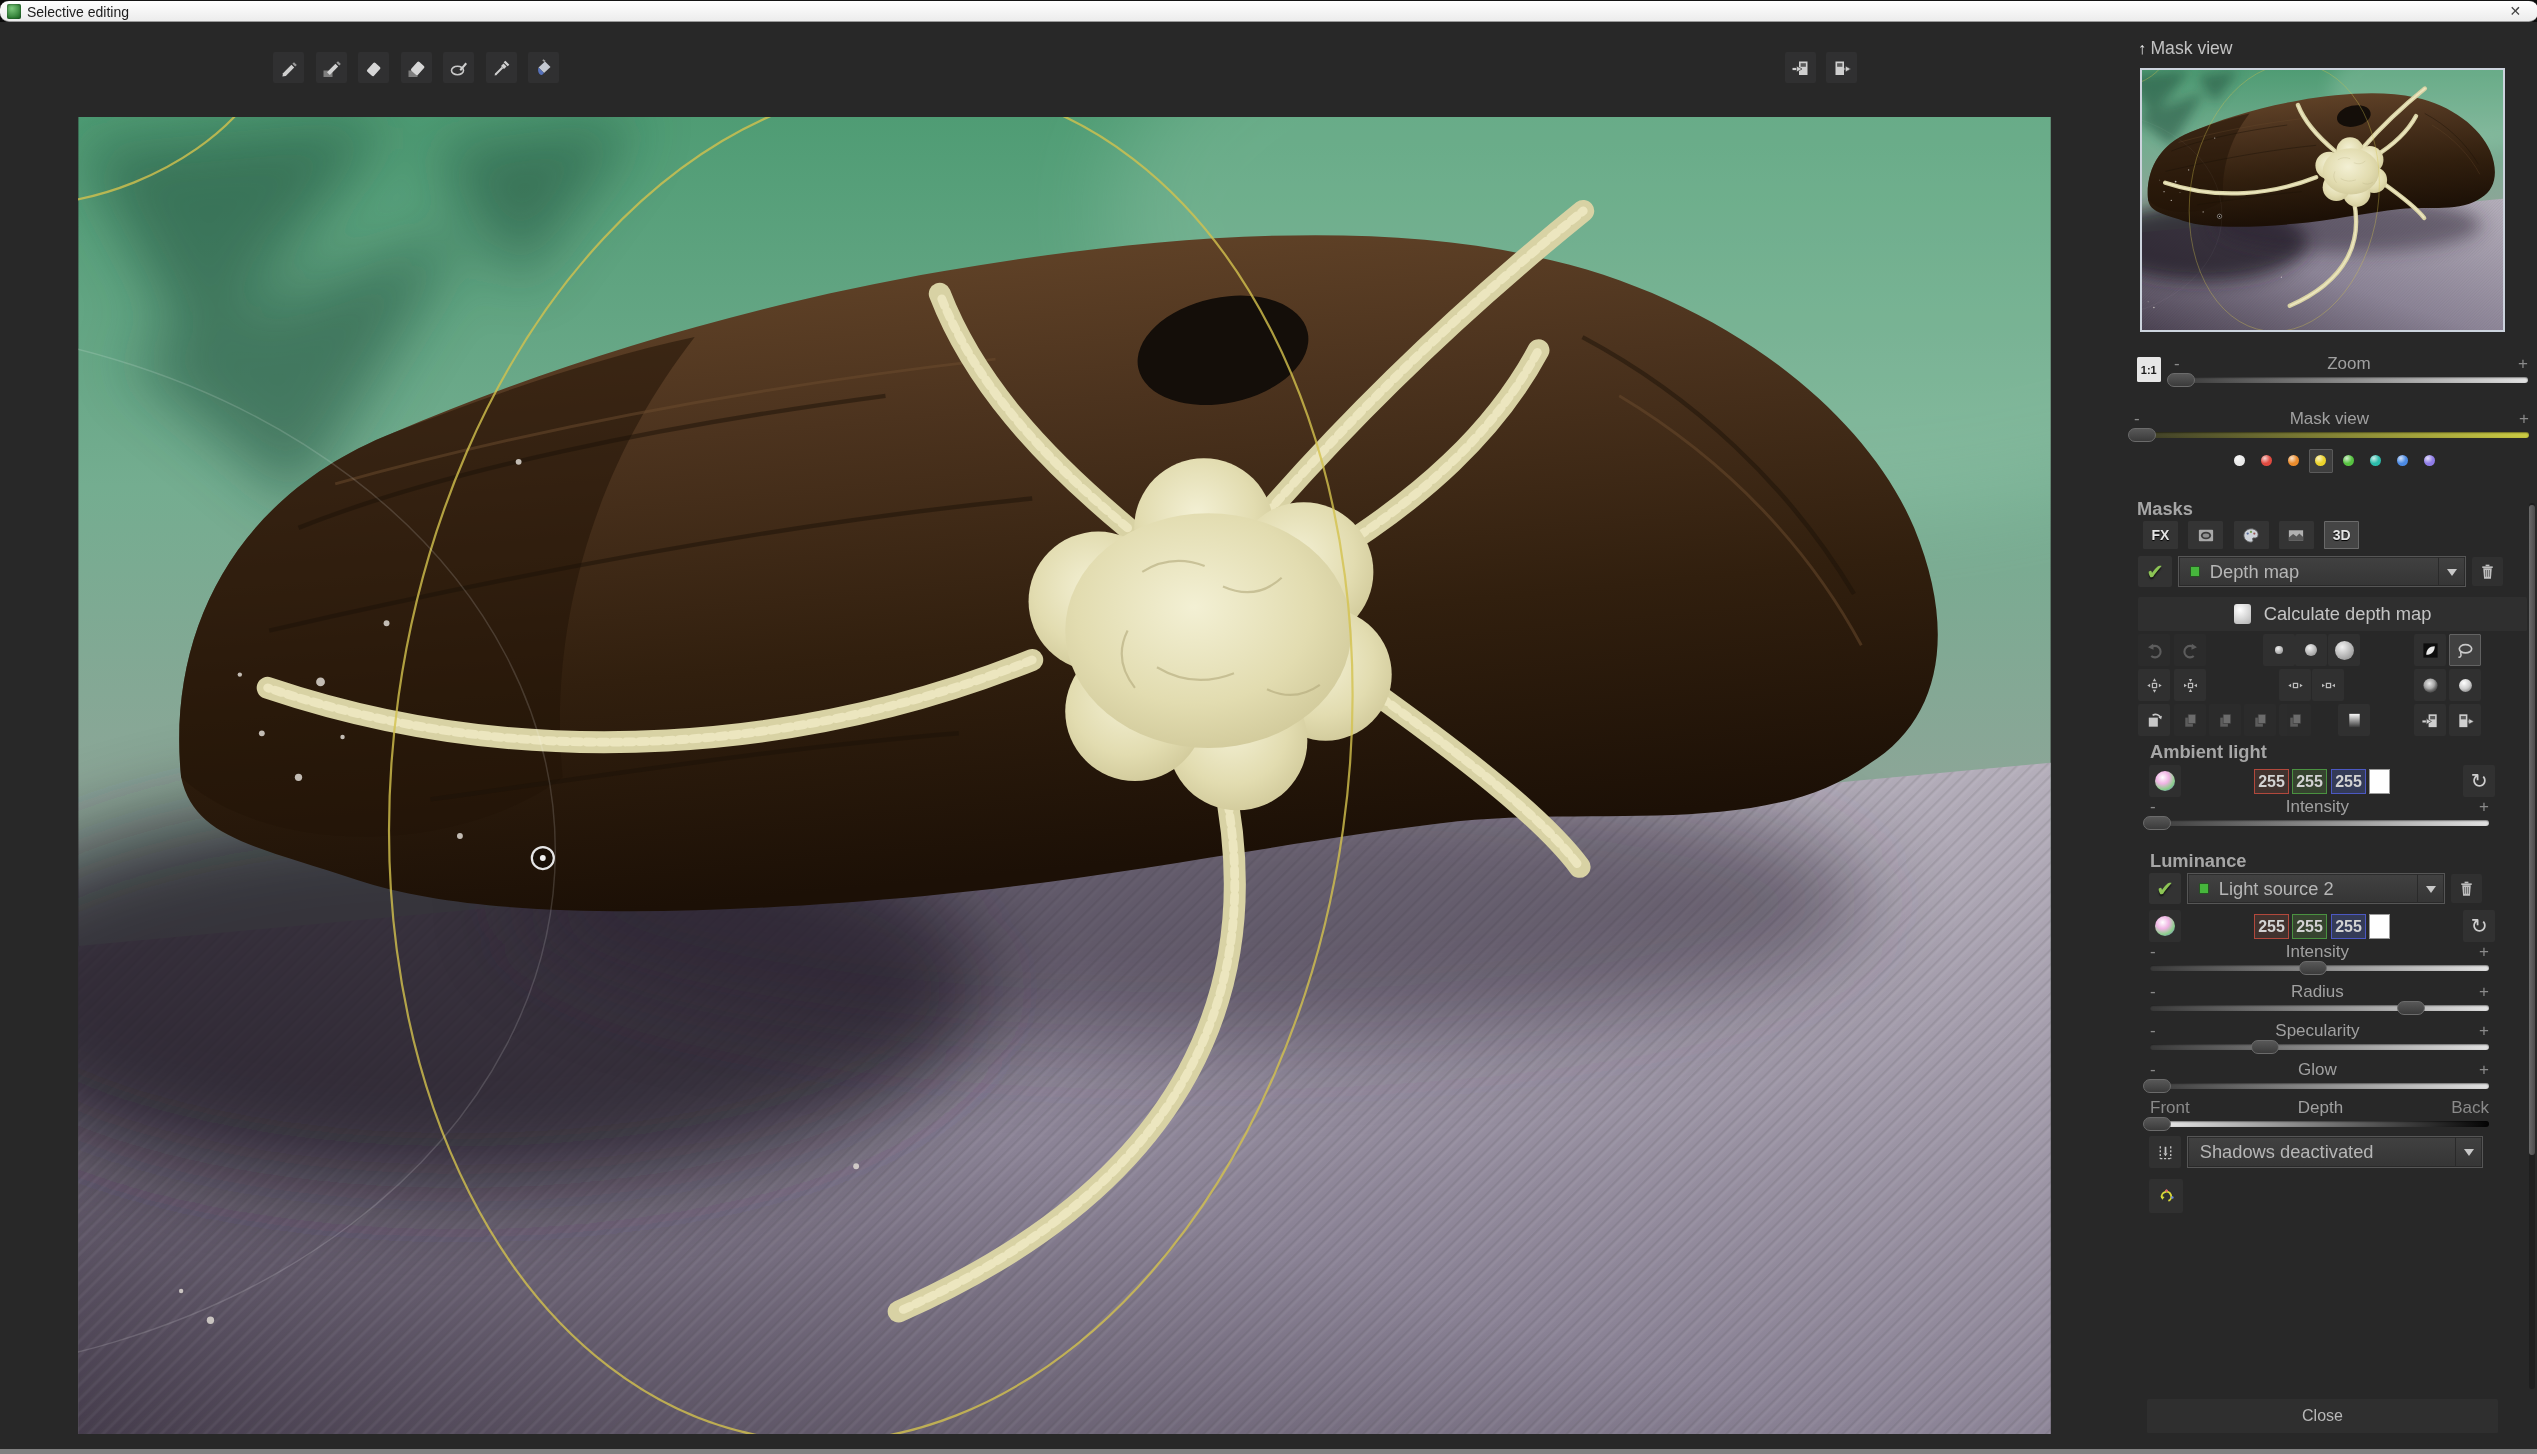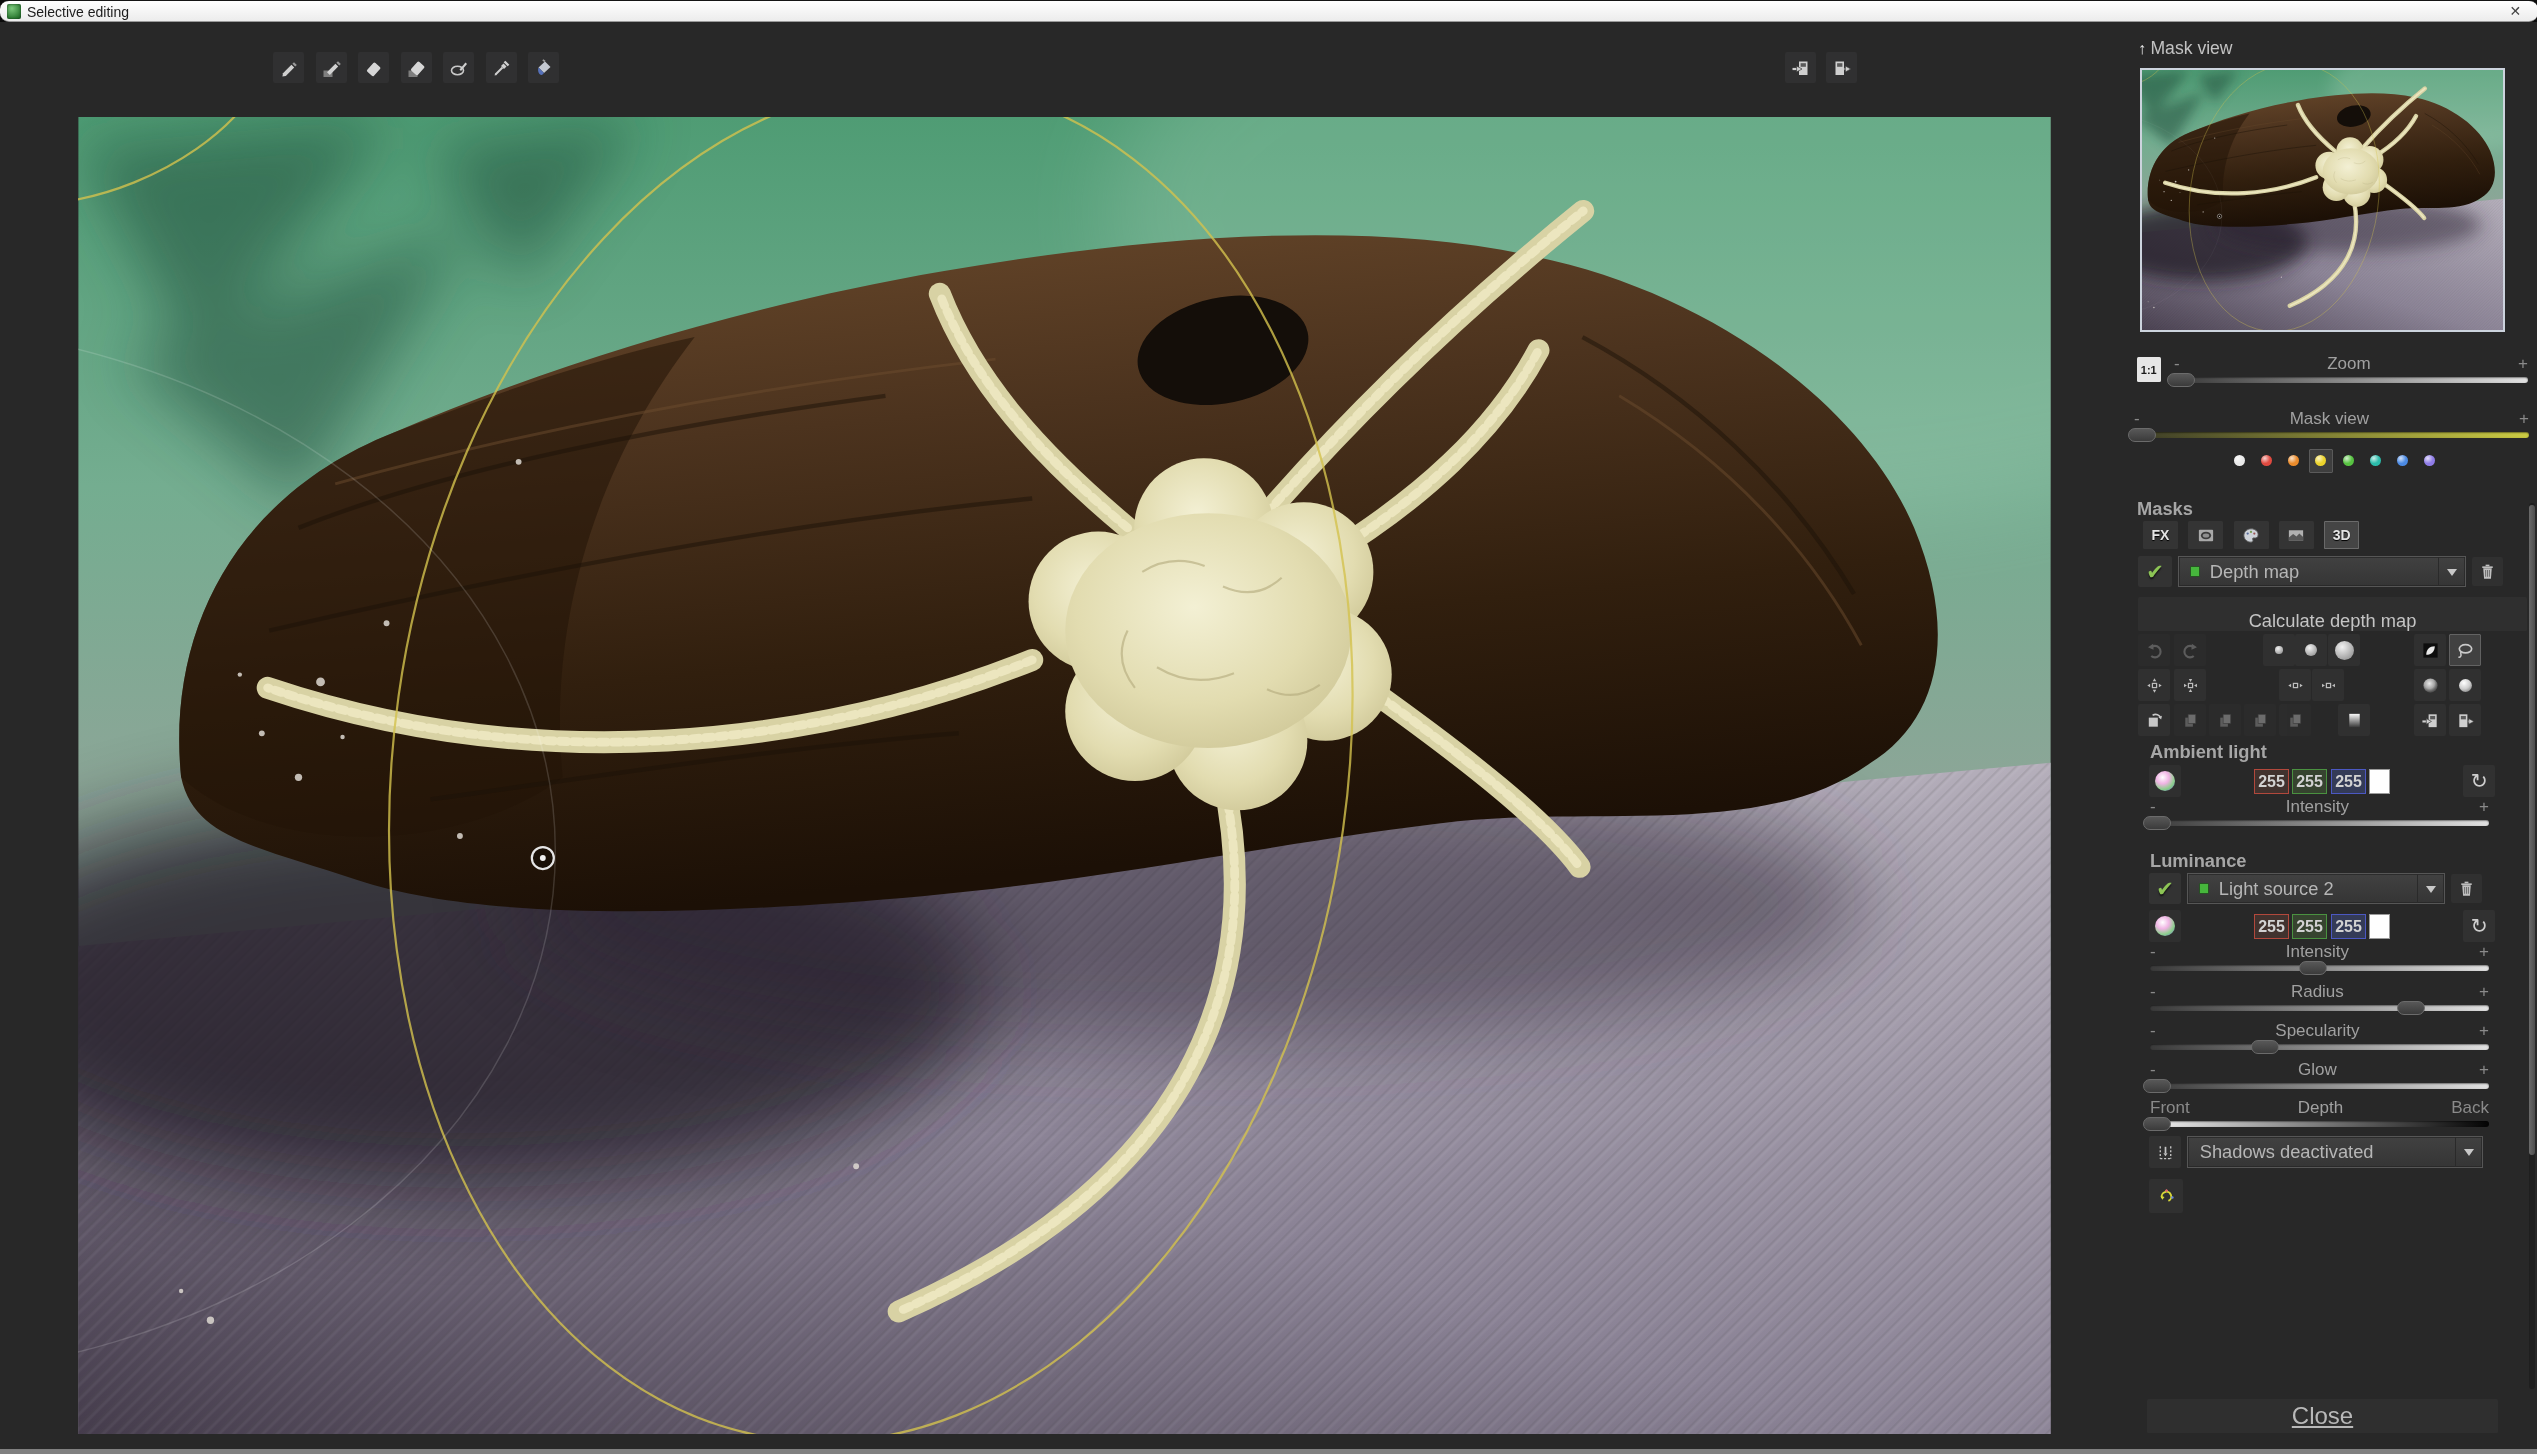--- a/index.html
+++ b/index.html
@@ -73,21 +73,21 @@
     display:flex;align-items:center;justify-content:center;flex:none;}
   .ddarr::after{content:"";border:5.9px solid transparent;border-top:7.3px solid #c8c8c8;margin-top:6.6px;}
   
   .chk{position:absolute;width:34px;height:31px;background:#333;border-radius:2.2px;
     display:flex;align-items:center;justify-content:center;}
   .chk::after{content:"✔";font-size:21px;color:#8cc455;text-shadow:0 1.5px 1.5px rgba(0,0,0,.6);}
   .one2one{position:absolute;left:2137px;top:357px;width:23.5px;height:25px;background:#e6e6e6;
     border-radius:1.5px;color:#1a1a1a;font-size:11px;font-weight:bold;
     display:flex;align-items:center;justify-content:center;}
   .calcbtn{position:absolute;left:2138px;top:597px;width:389px;height:34px;background:#2f2f2f;
-    border-radius:1.5px;display:flex;align-items:center;justify-content:center;gap:13.2px;flex-direction:column;}
+    border-radius:1.5px;display:flex;align-items:center;justify-content:center;gap:13.2px;}
   .calcico{width:17px;height:20px;border-radius:2.9px;
     background:radial-gradient(circle at 35% 30%,#ffffff,#b2b2b2);}
   .calctxt{font-size:18.3px;color:#c4c4c4;}
   .reset{position:absolute;width:32px;height:32px;background:#313131;border-radius:2.2px;
     display:flex;align-items:center;justify-content:center;}
   .reset::after{content:"↻";font-size:20.5px;color:#cdcdcd;}
   .ballbtn{position:absolute;width:32px;height:32px;background:#2f2f2f;border-radius:2.2px;
     display:flex;align-items:center;justify-content:center;}
   .ball{width:20.5px;height:20.5px;border-radius:50%;
     background:radial-gradient(circle at 38% 32%,#ffffff,#f0b4e4 35%,#8cd08c 65%,#6060d2 100%);}
@@ -96,21 +96,21 @@
   .rf{border:1.5px solid #b2483c;background:#41322e;}
   .gf{border:1.5px solid #4a9140;background:#36432f;}
   .bf{border:1.5px solid #4b58c2;background:#343b57;}
   .sw{position:absolute;width:20.5px;height:25px;border:0.7px solid #9a9a9a;box-sizing:border-box;}
   .bdot{border-radius:50%;background:radial-gradient(circle at 38% 32%,#f2f2f2,#9e9e9e 75%,#707070);}
   .scroll{position:absolute;left:2529px;top:503px;width:5.9px;height:886px;background:#1f1f1f;border-radius:2.9px;}
   .scrollthumb{position:absolute;left:0;top:1.5px;width:5.9px;height:650px;border-radius:2.9px;
     background:linear-gradient(90deg,#6a6a6a,#4c4c4c);}
   .closebtn{position:absolute;left:2147px;top:1399px;width:351px;height:34px;background:#2f2f2f;
     border-radius:1.5px;display:flex;align-items:center;justify-content:center;
-    font-size:24px;color:#b8b8b8;text-decoration:underline;}
+    font-size:16px;color:#b8b8b8;}
 </style>
 </head>
 <body>
 
 <svg style="position:absolute;width:0;height:0" aria-hidden="true">
 <defs>
   <linearGradient id="bgG" x1="0" y1="0" x2="0" y2="1">
     <stop offset="0" stop-color="#4f9c74"></stop>
         <stop offset=".28" stop-color="#74ad90"></stop>
     <stop offset=".5" stop-color="#8ba697"></stop>

